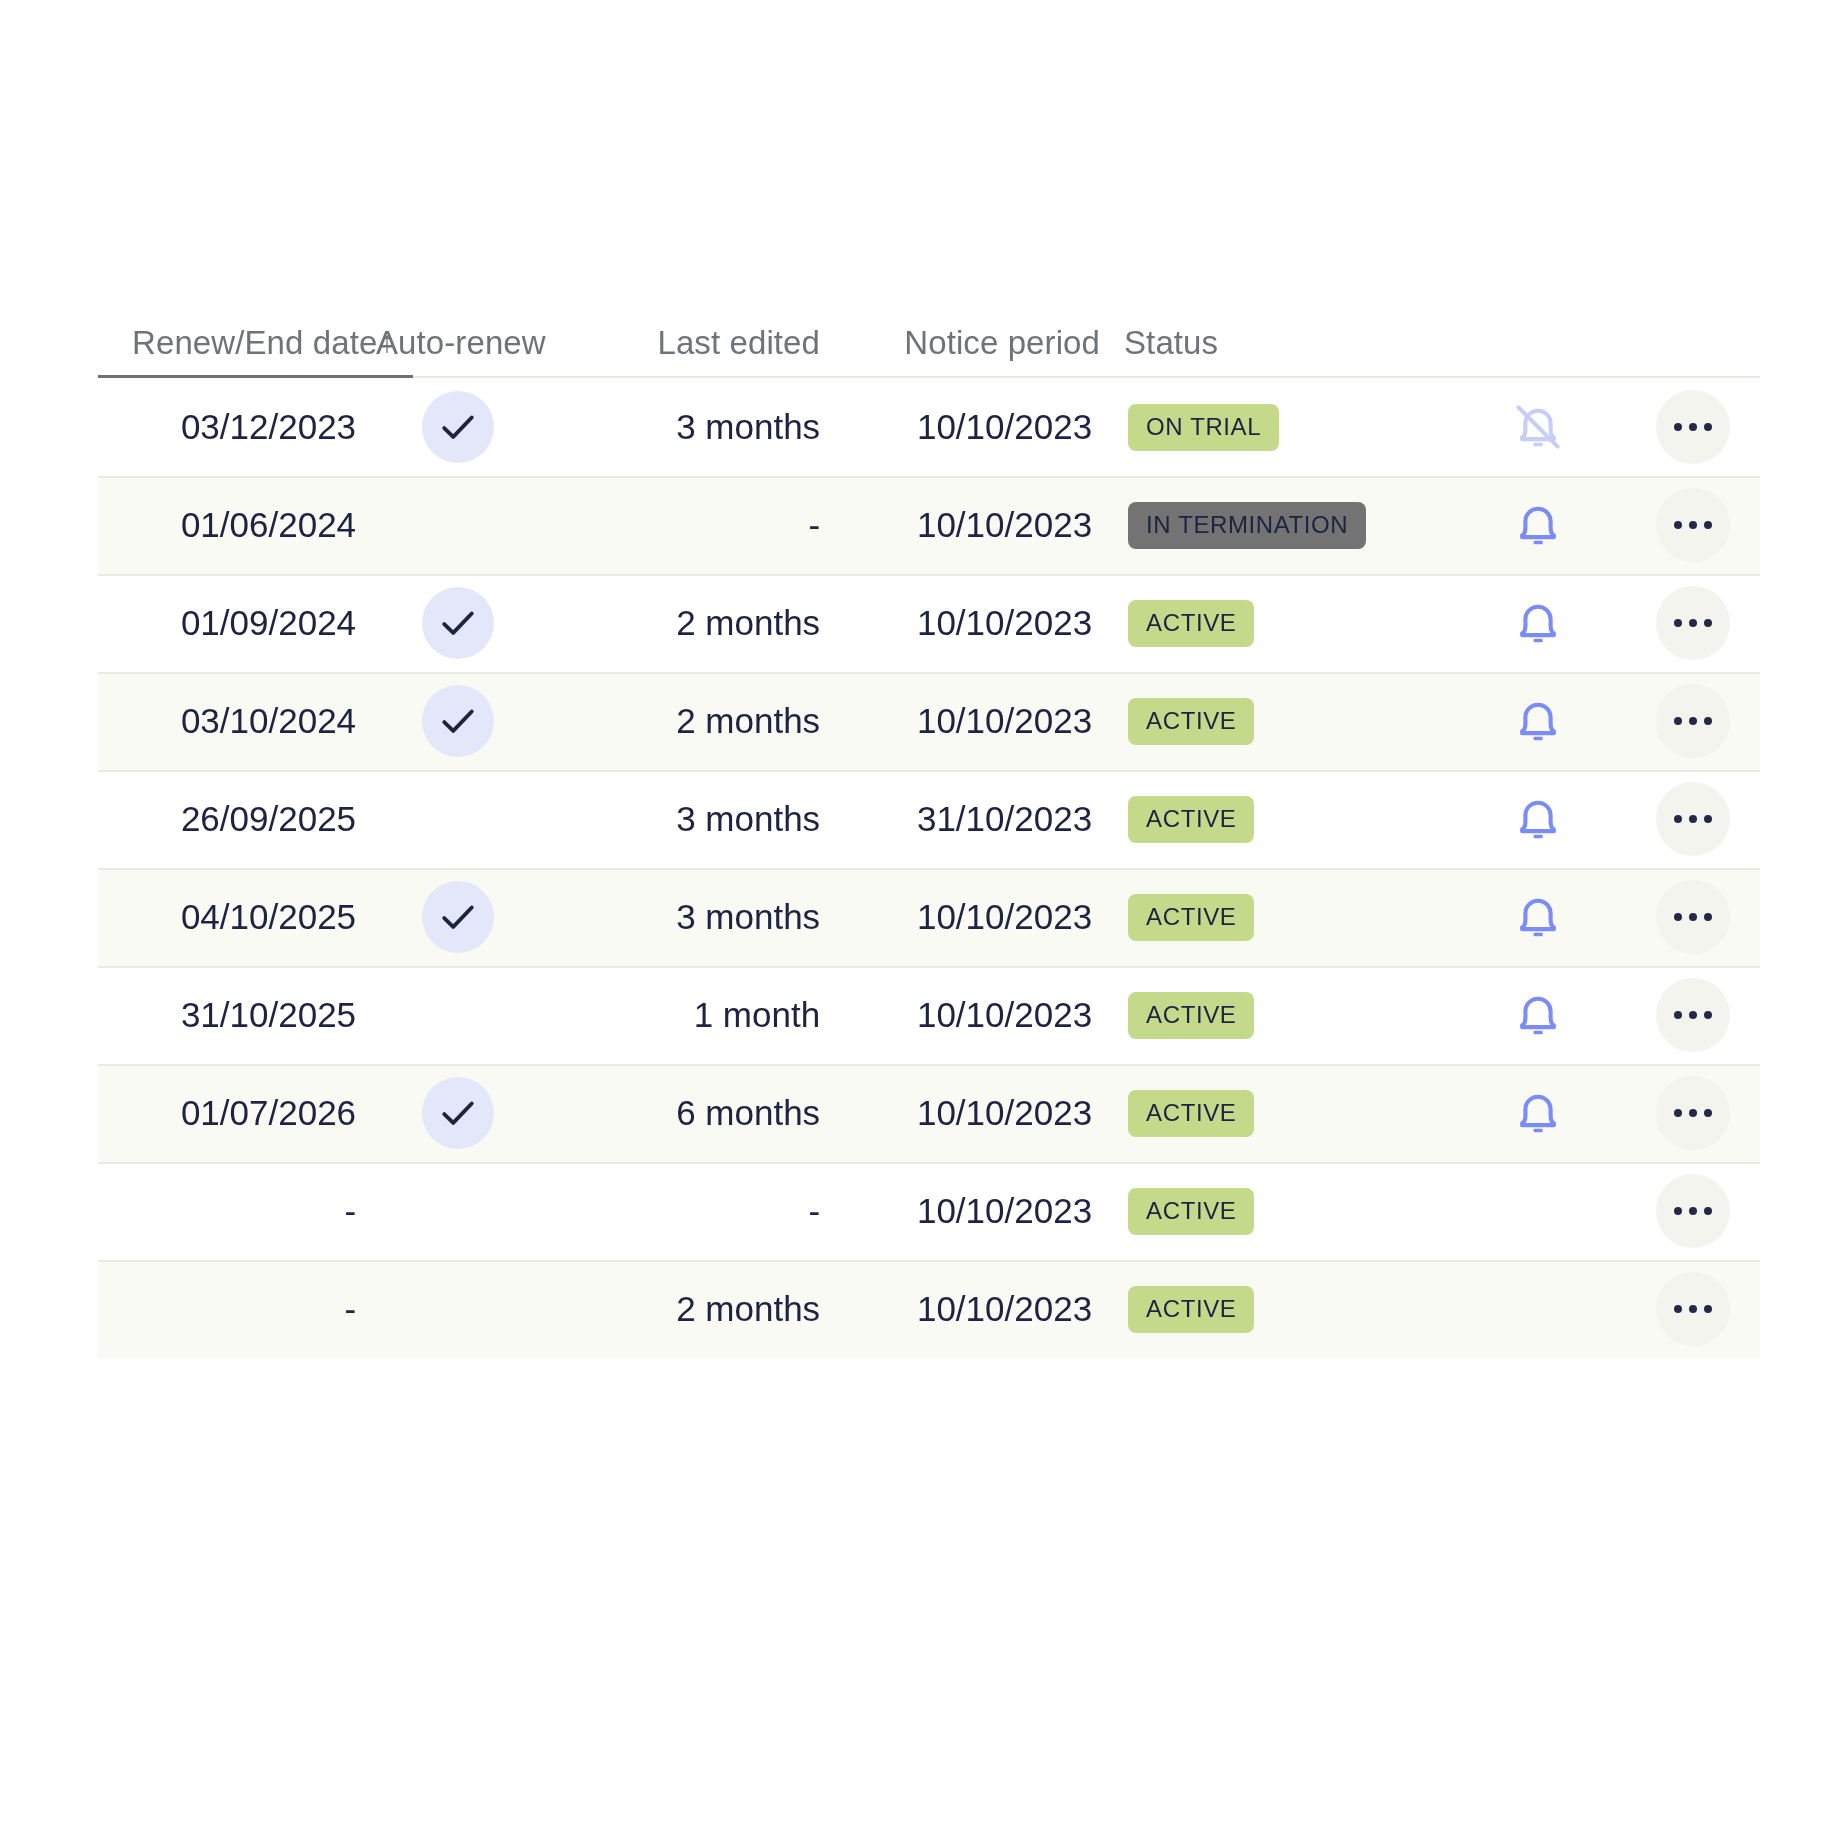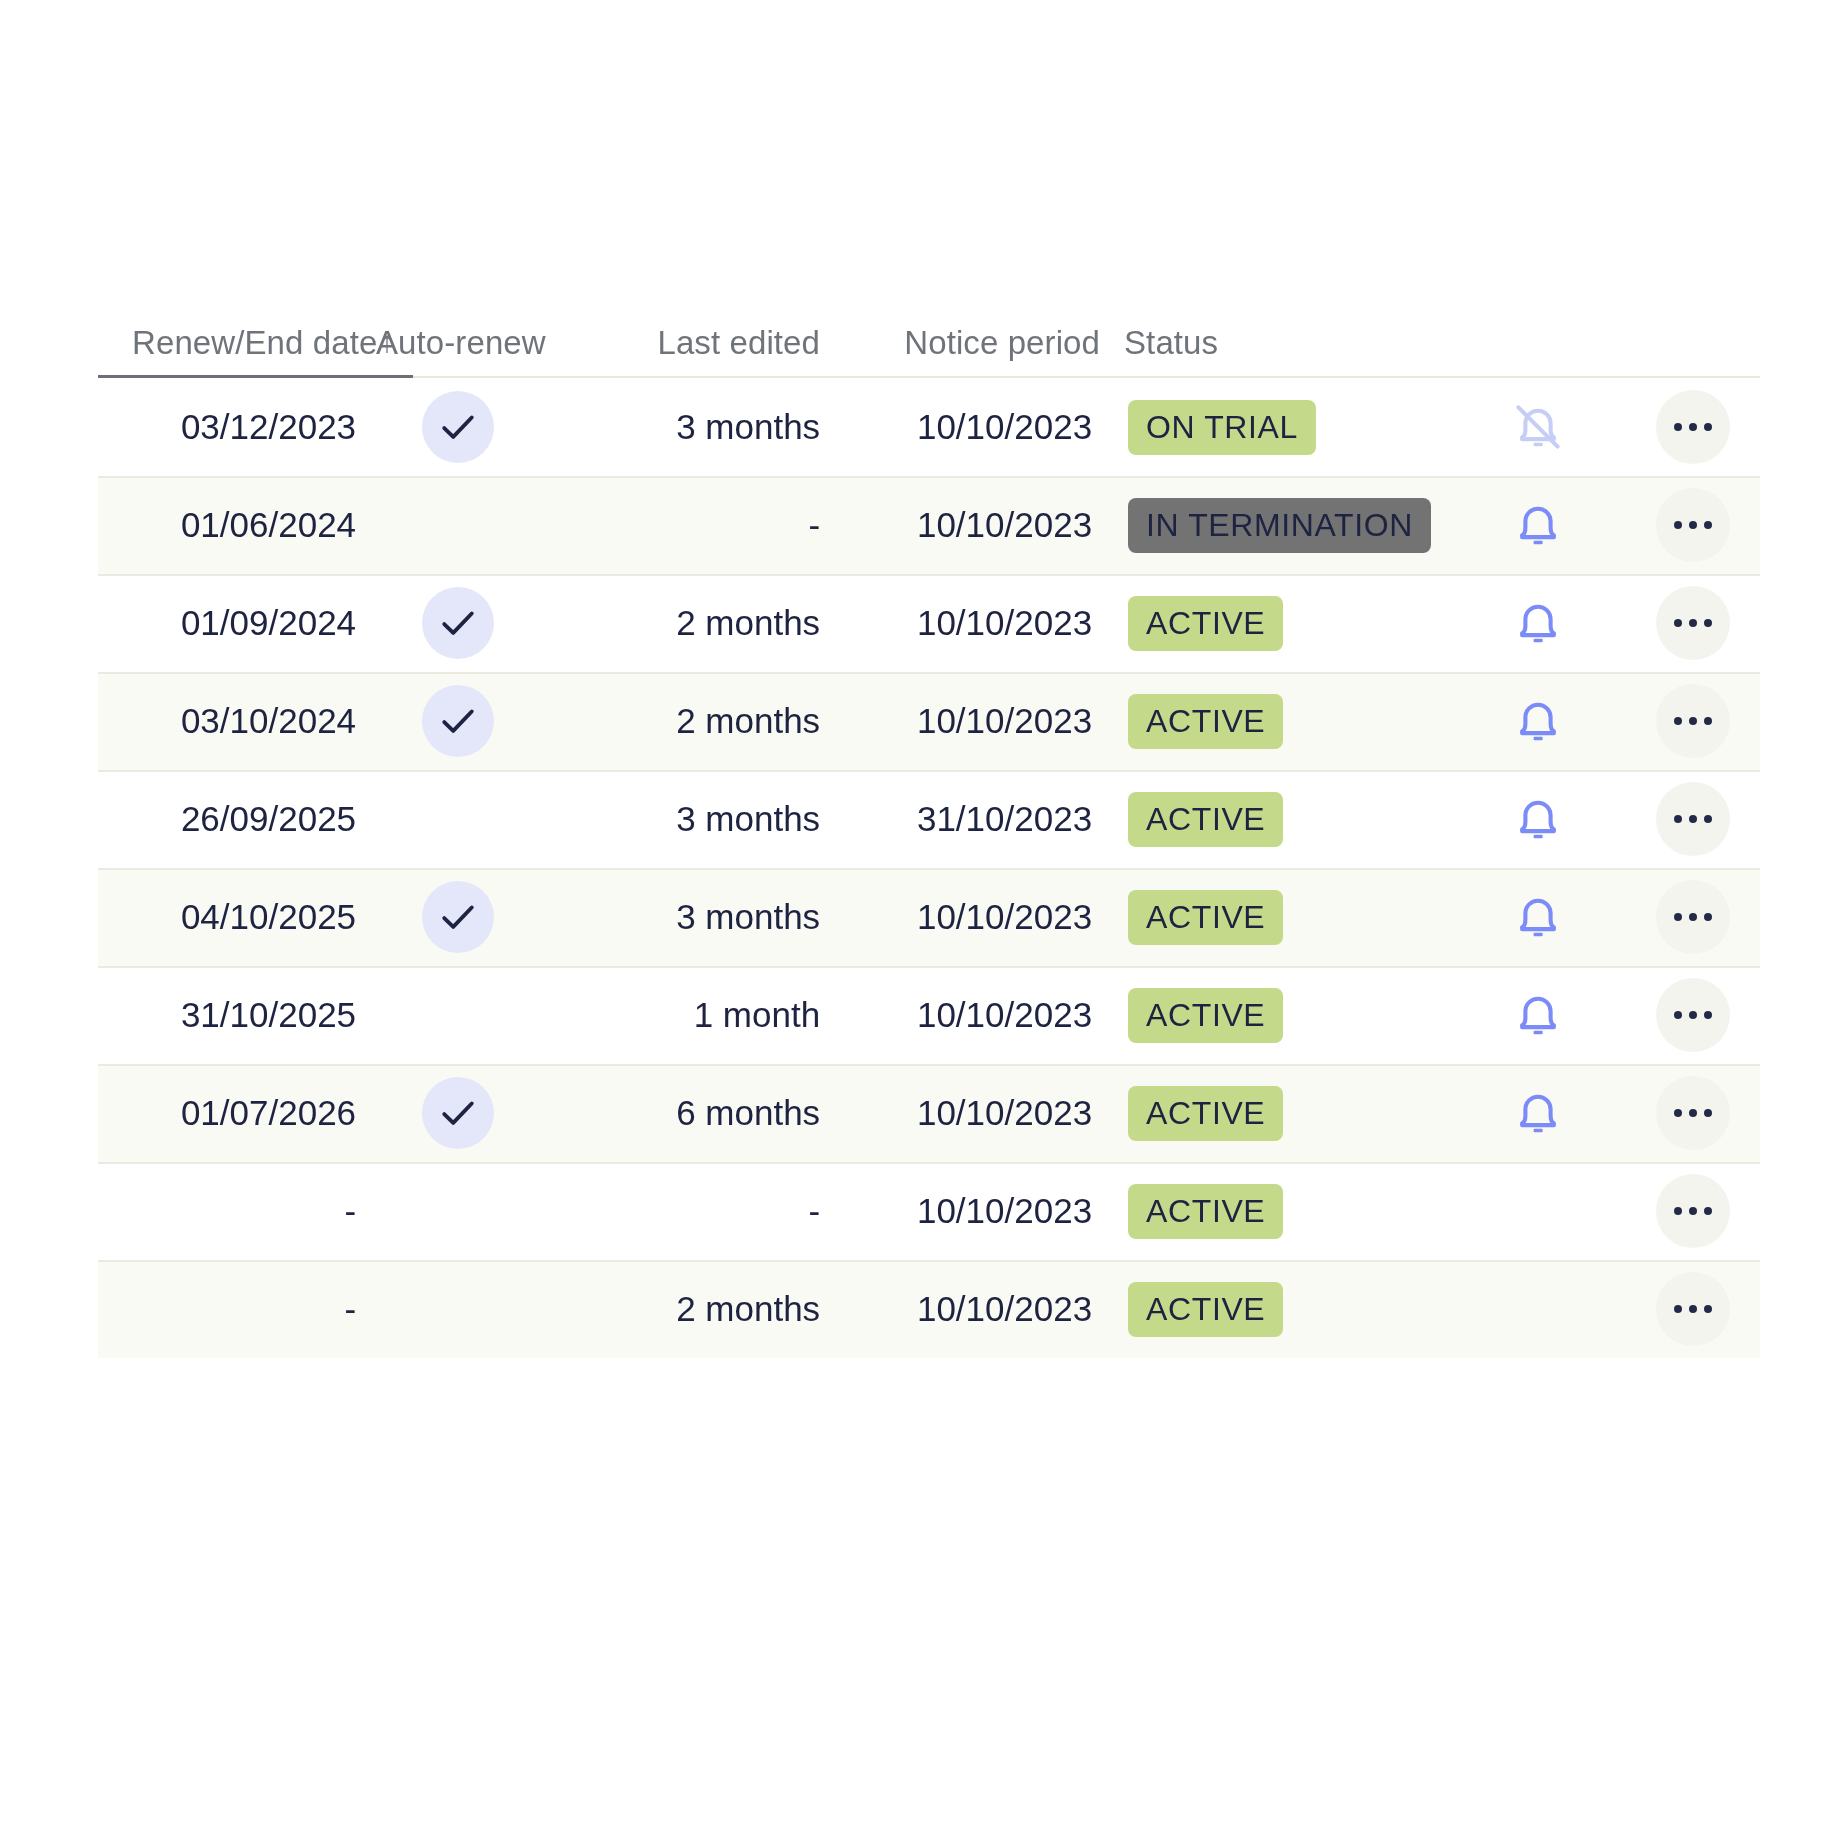--- a/index.html
+++ b/index.html
@@ -131,21 +131,21 @@
     background: #e3e7f9;
     display: flex;
     align-items: center;
     justify-content: center;
   }
   .check-pill svg { display: block; }
 
   
   .badge {
     display: inline-block;
-    font-size: 32px;
+    font-size: 24px;
     letter-spacing: 0.6px;
     color: #1d2340;
     border-radius: 8px;
     padding: 11px 18px 12px 18px;
     line-height: 1;
     white-space: nowrap;
   }
   .badge.green { background: #c4d98a; }
   .badge.red   { background: #737373; }
 

